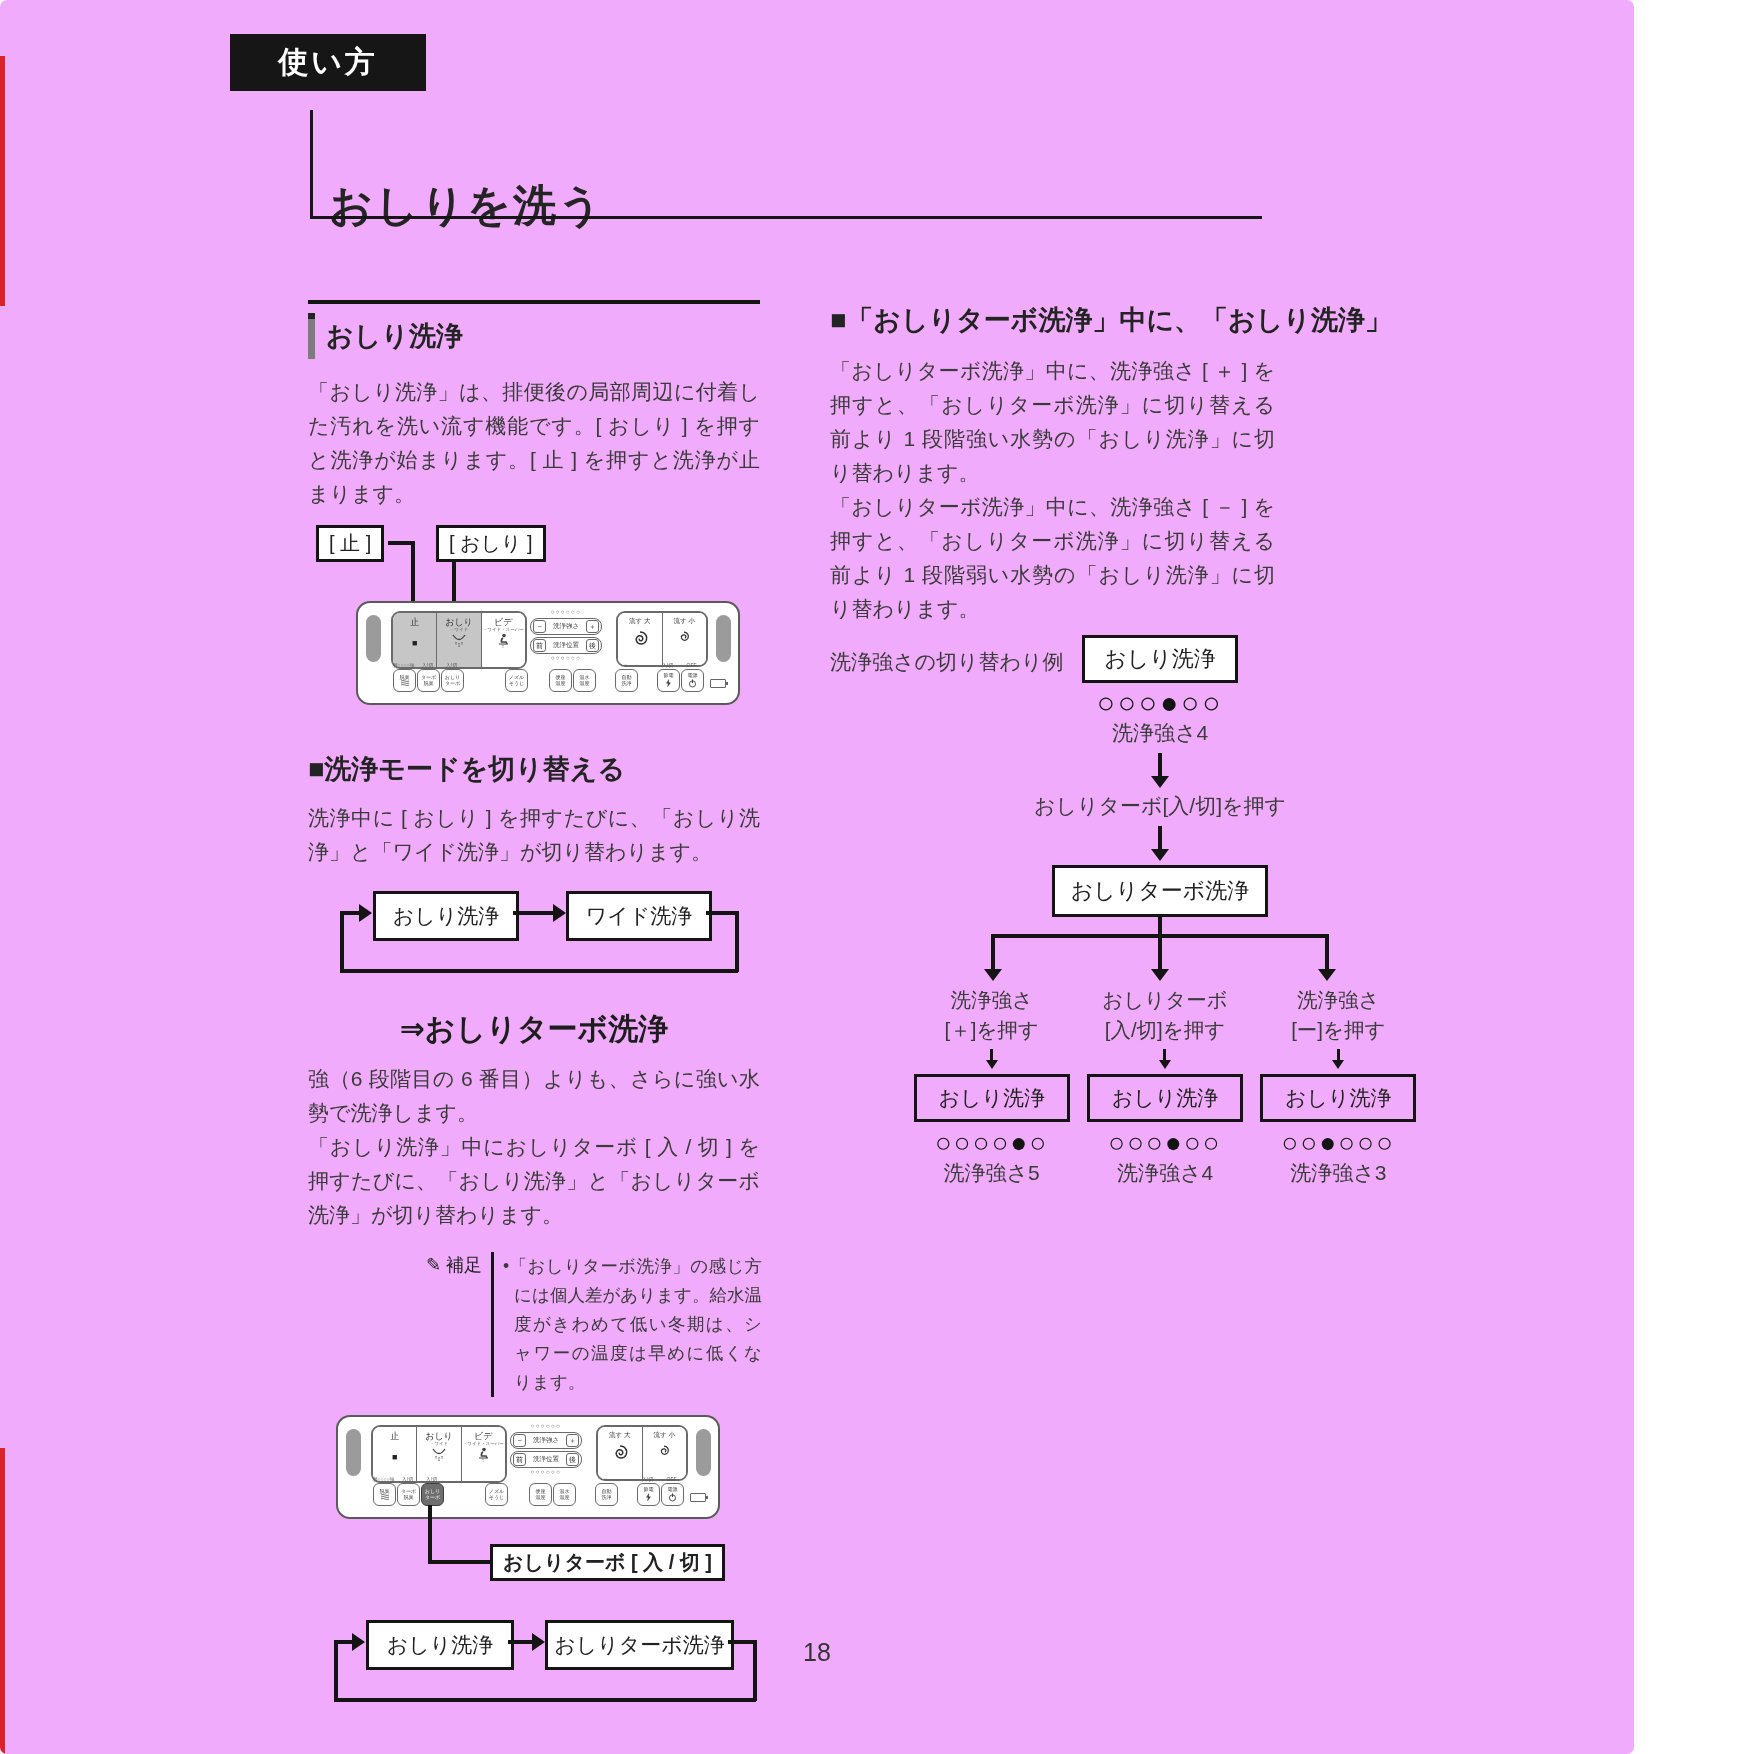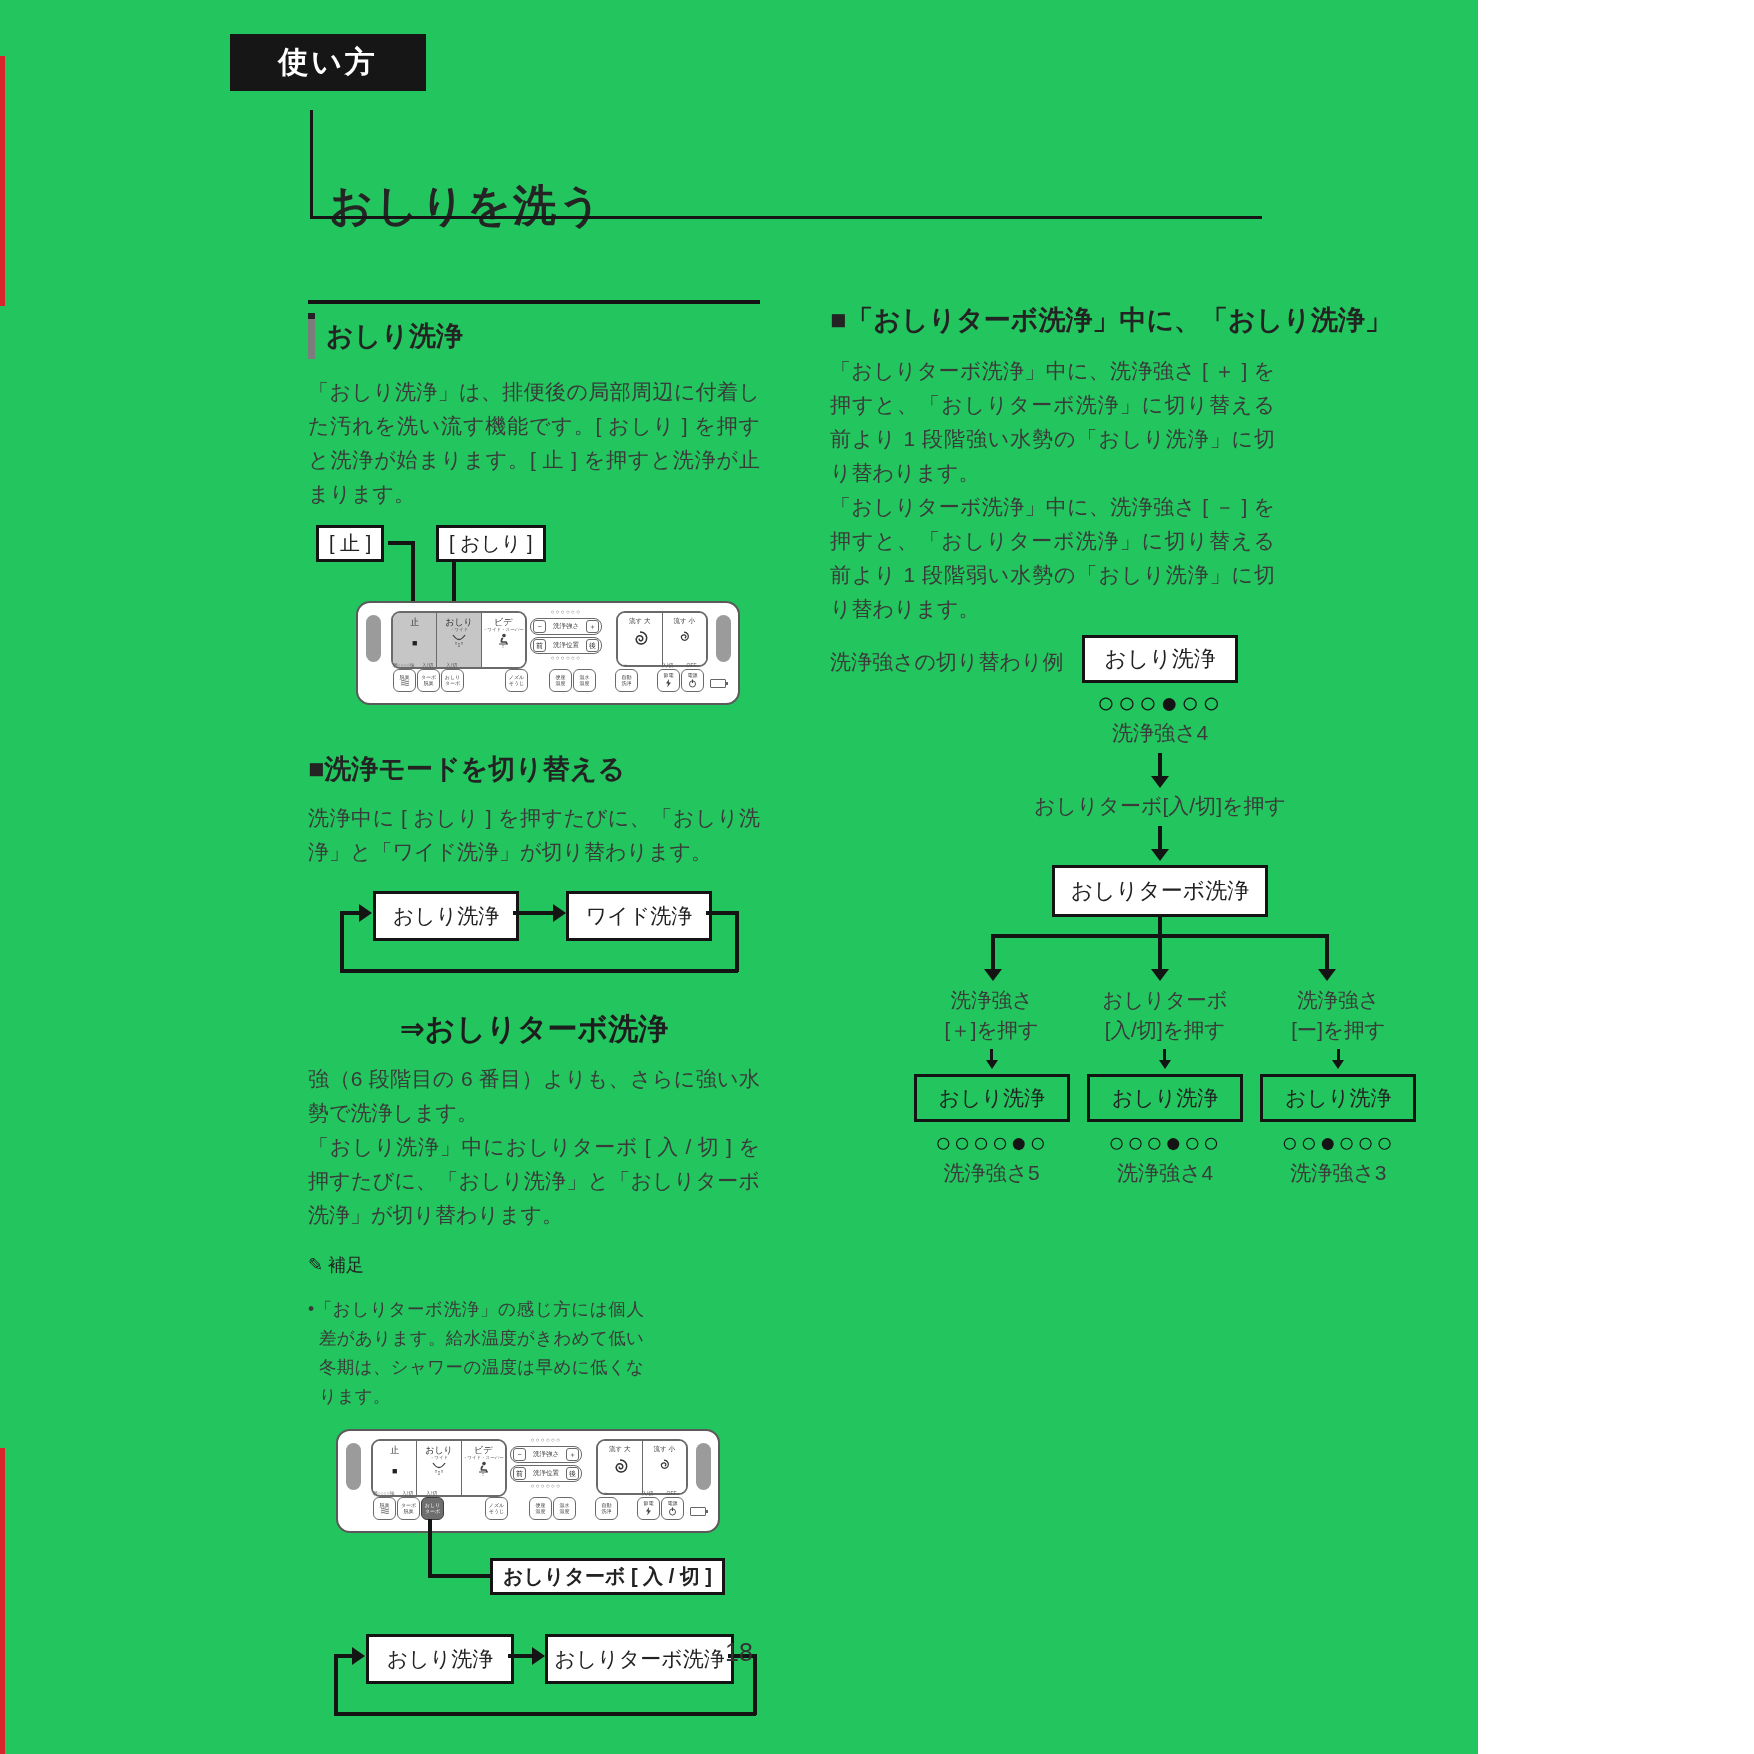--- a/index.html
+++ b/index.html
@@ -1,17 +1,17 @@
 <!DOCTYPE html>
 <html><head>
 <meta charset="utf-8">
 <style>
   html,body{margin:0;padding:0;background:#fff;}
-  .page{position:relative;width:1478px;height:1754px;background:#22c55e;overflow:hidden;
-        font-family:"Liberation Sans","DejaVu Sans",sans-serif;color:#2e2e2e;}
+  .page{position:relative;width:1634px;height:1754px;background:#f0abfc;overflow:hidden;
+        font-family:"Liberation Sans","DejaVu Sans",sans-serif;color:#2e2e2e;border-radius:7px;}
 
   
   .edge-mark{position:absolute;left:0;width:5px;background:#d8232a;}
   .edge-mark.top{top:56px;height:250px;}
   .edge-mark.bottom{top:1448px;height:306px;}
 
   
   .tab{position:absolute;left:230px;top:34px;width:196px;height:57px;background:#161616;
        color:#fff;display:flex;align-items:center;justify-content:center;
        font-size:30px;font-weight:bold;letter-spacing:3px;}
@@ -50,21 +50,21 @@
   .lbox{position:absolute;top:0;height:44px;border:3px solid #141414;display:flex;
         align-items:center;justify-content:center;font-size:21px;color:#222;background:#fff;}
   .tri-right{position:absolute;width:0;height:0;border-top:9px solid transparent;
              border-bottom:9px solid transparent;border-left:13px solid #141414;}
   .tri-down{width:0;height:0;border-left:9px solid transparent;border-right:9px solid transparent;
             border-top:12px solid #141414;}
   .tri-down.sm{border-left:6px solid transparent;border-right:6px solid transparent;
                border-top:9px solid #141414;}
 
   
-  .note{width:336px;display:flex;gap:9px;margin-top:20px;flex-direction:column;}
+  .note{margin-left:118px;width:336px;display:flex;gap:9px;margin-top:20px;}
   .note-tag{white-space:nowrap;font-size:18px;color:#222;padding-top:1px;}
   .note-bar{width:3px;background:#141414;}
   .note-text{flex:1;font-size:17.5px;line-height:29px;color:#3a3a3a;text-align:justify;
              text-indent:-11px;padding-left:11px;margin:0;}
 
   
   .rhead{font-size:27px;font-weight:bold;color:#232323;line-height:40px;margin:0;}
   .rhead2{font-size:27px;font-weight:bold;color:#232323;line-height:40px;margin:0 0 0 34px;}
   .rbody{margin-top:14px;}
   .example-label{font-size:21px;color:#3a3a3a;margin-top:22px;}

